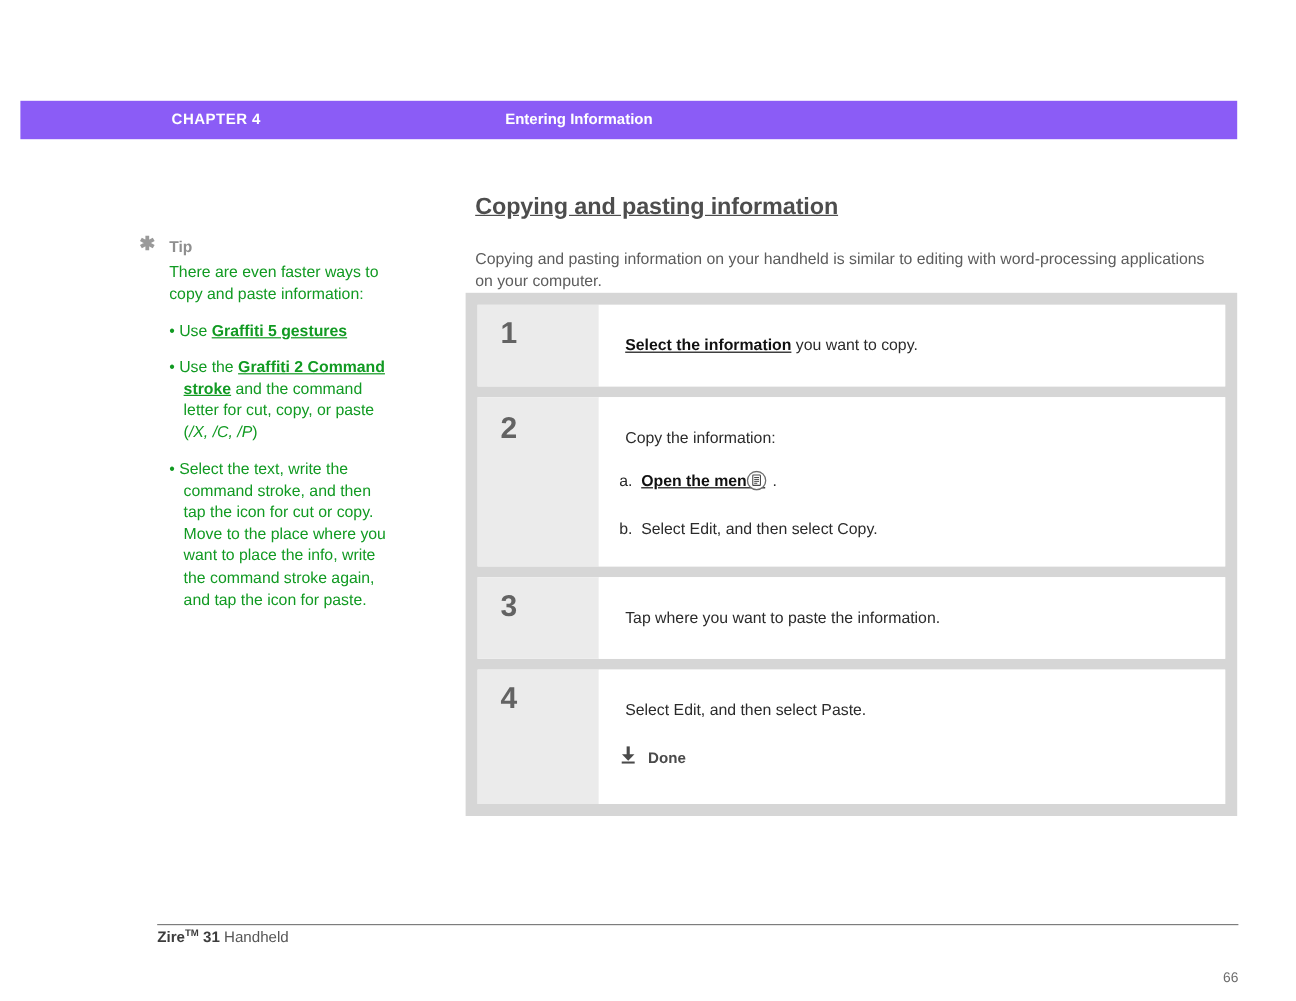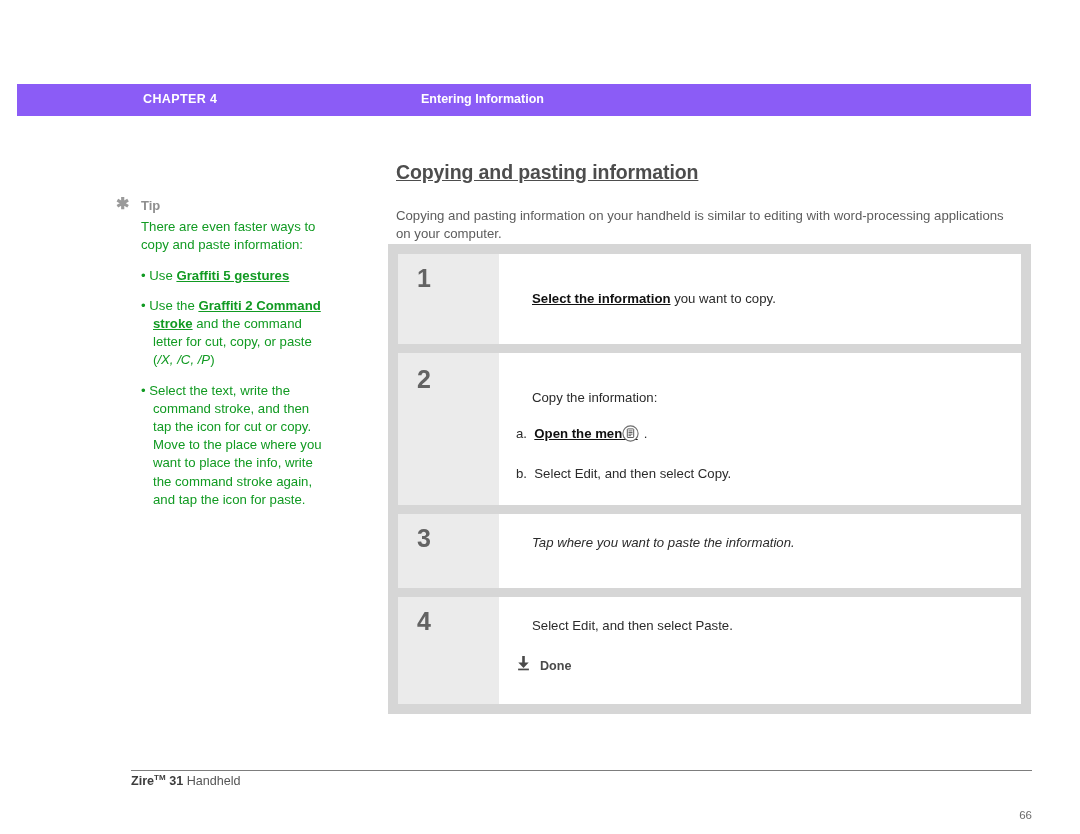--- a/index.html
+++ b/index.html
@@ -137,42 +137,42 @@
   }
   .step-body {
     flex: 1 1 auto;
     background: #ffffff;
     padding: 20px 18px 18px 17px;
     box-sizing: border-box;
     font-size: 13.2px;
     line-height: 18px;
     color: #2b2b2b;
   }
-  .step-line { margin: 16px; }
+  .step-line { margin: 5px; }
   .step-line + .step-line { margin-top: 18px; }
   .sub-line {
     margin: 0;
     padding-left: 21px;
     text-indent: -21px;
   }
   .step-link {
     font-weight: bold;
     text-decoration: underline;
     color: #111111;
   }
 
   
   .row-1 .step-num { padding-top: 10px; }
   .row-1 .step-body { padding-top: 20px; padding-bottom: 20px; }
   .row-2 .step-num { padding-top: 12px; }
   .row-2 .step-body { padding-top: 20px; padding-bottom: 22px; }
   .row-3 .step-num { padding-top: 10px; }
-  .row-3 .step-body { padding-top: 4px; padding-bottom: 20px; font-style: italic; }
+  .row-3 .step-body { padding-top: 20px; padding-bottom: 20px; }
   .row-4 .step-num { padding-top: 10px; }
-  .row-4 .step-body { padding-top: 4px; padding-bottom: 28px; }
+  .row-4 .step-body { padding-top: 20px; padding-bottom: 28px; }
 
   
   .menu-icon {
     display: inline-block;
     vertical-align: -4px;
     margin: 0 1px 0 5px;
   }
   .done-line {
     margin-top: 20px;
     display: flex;

